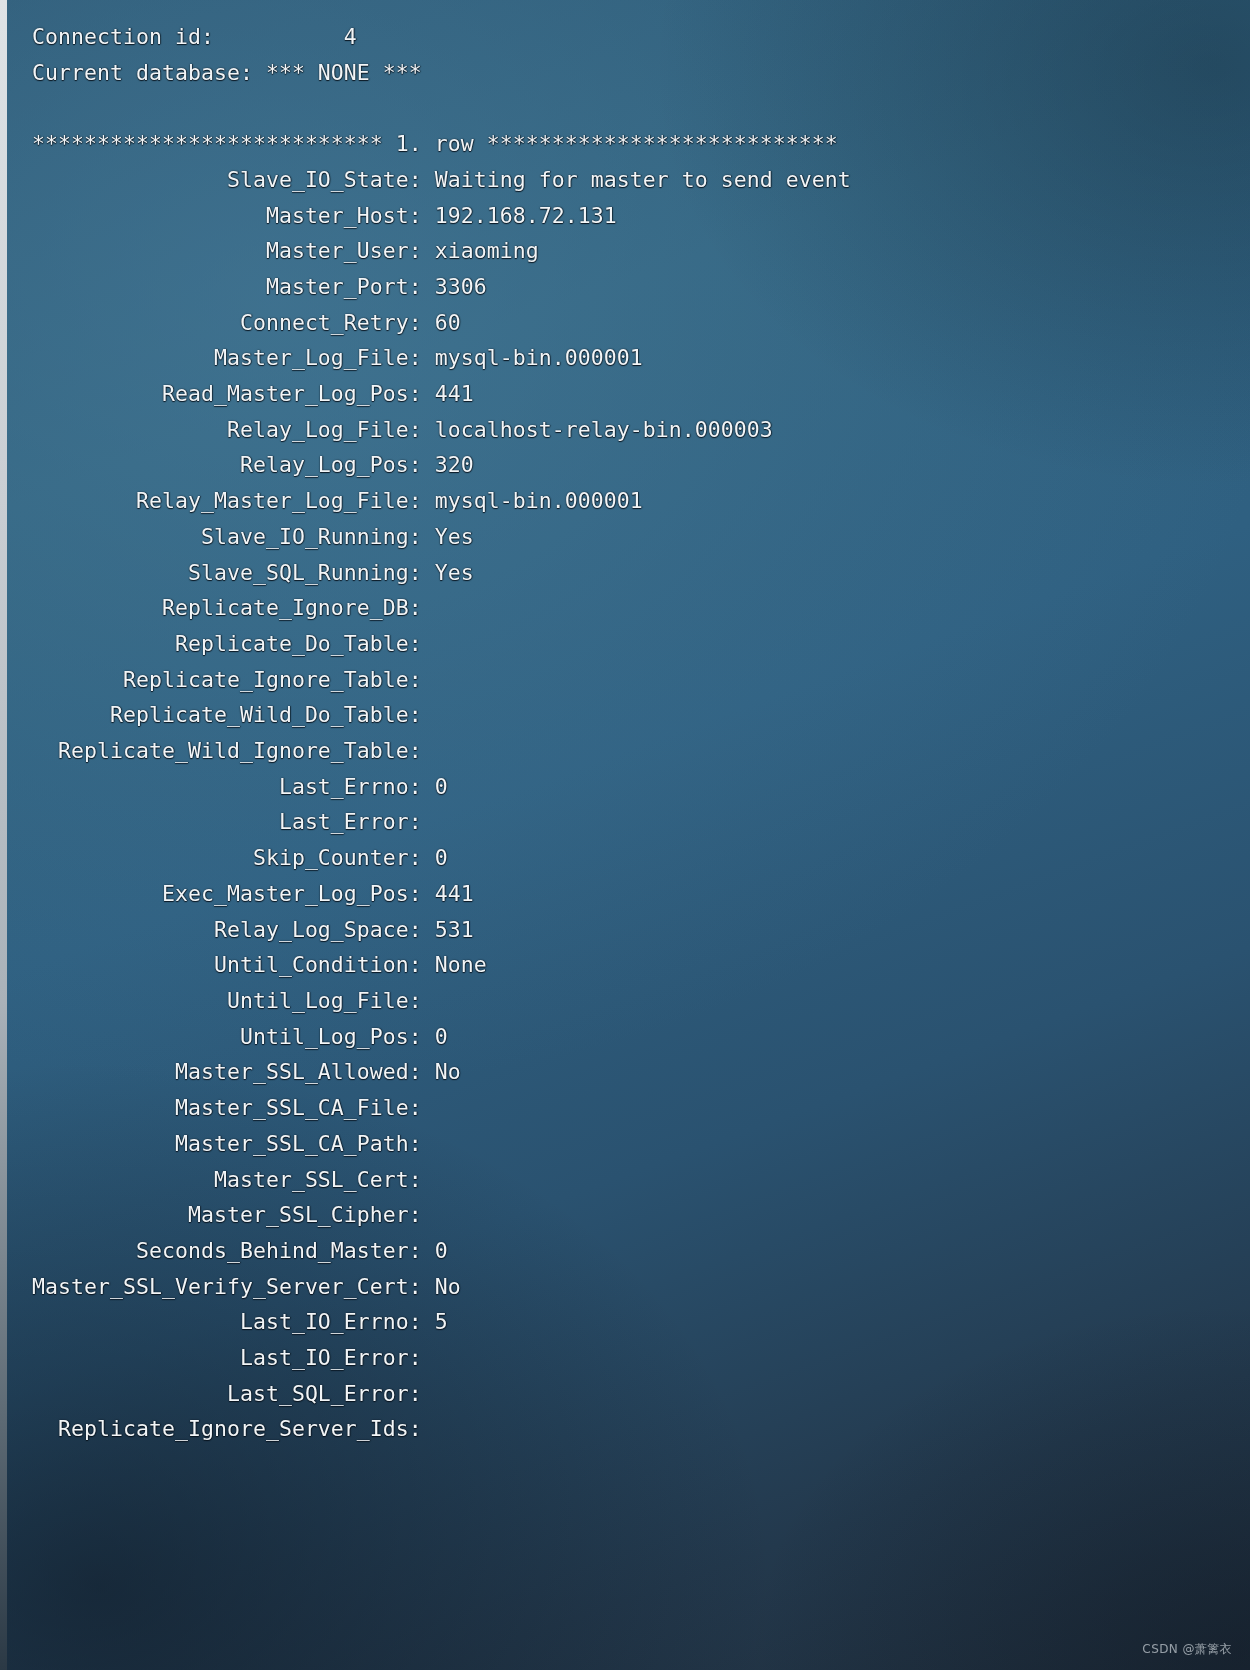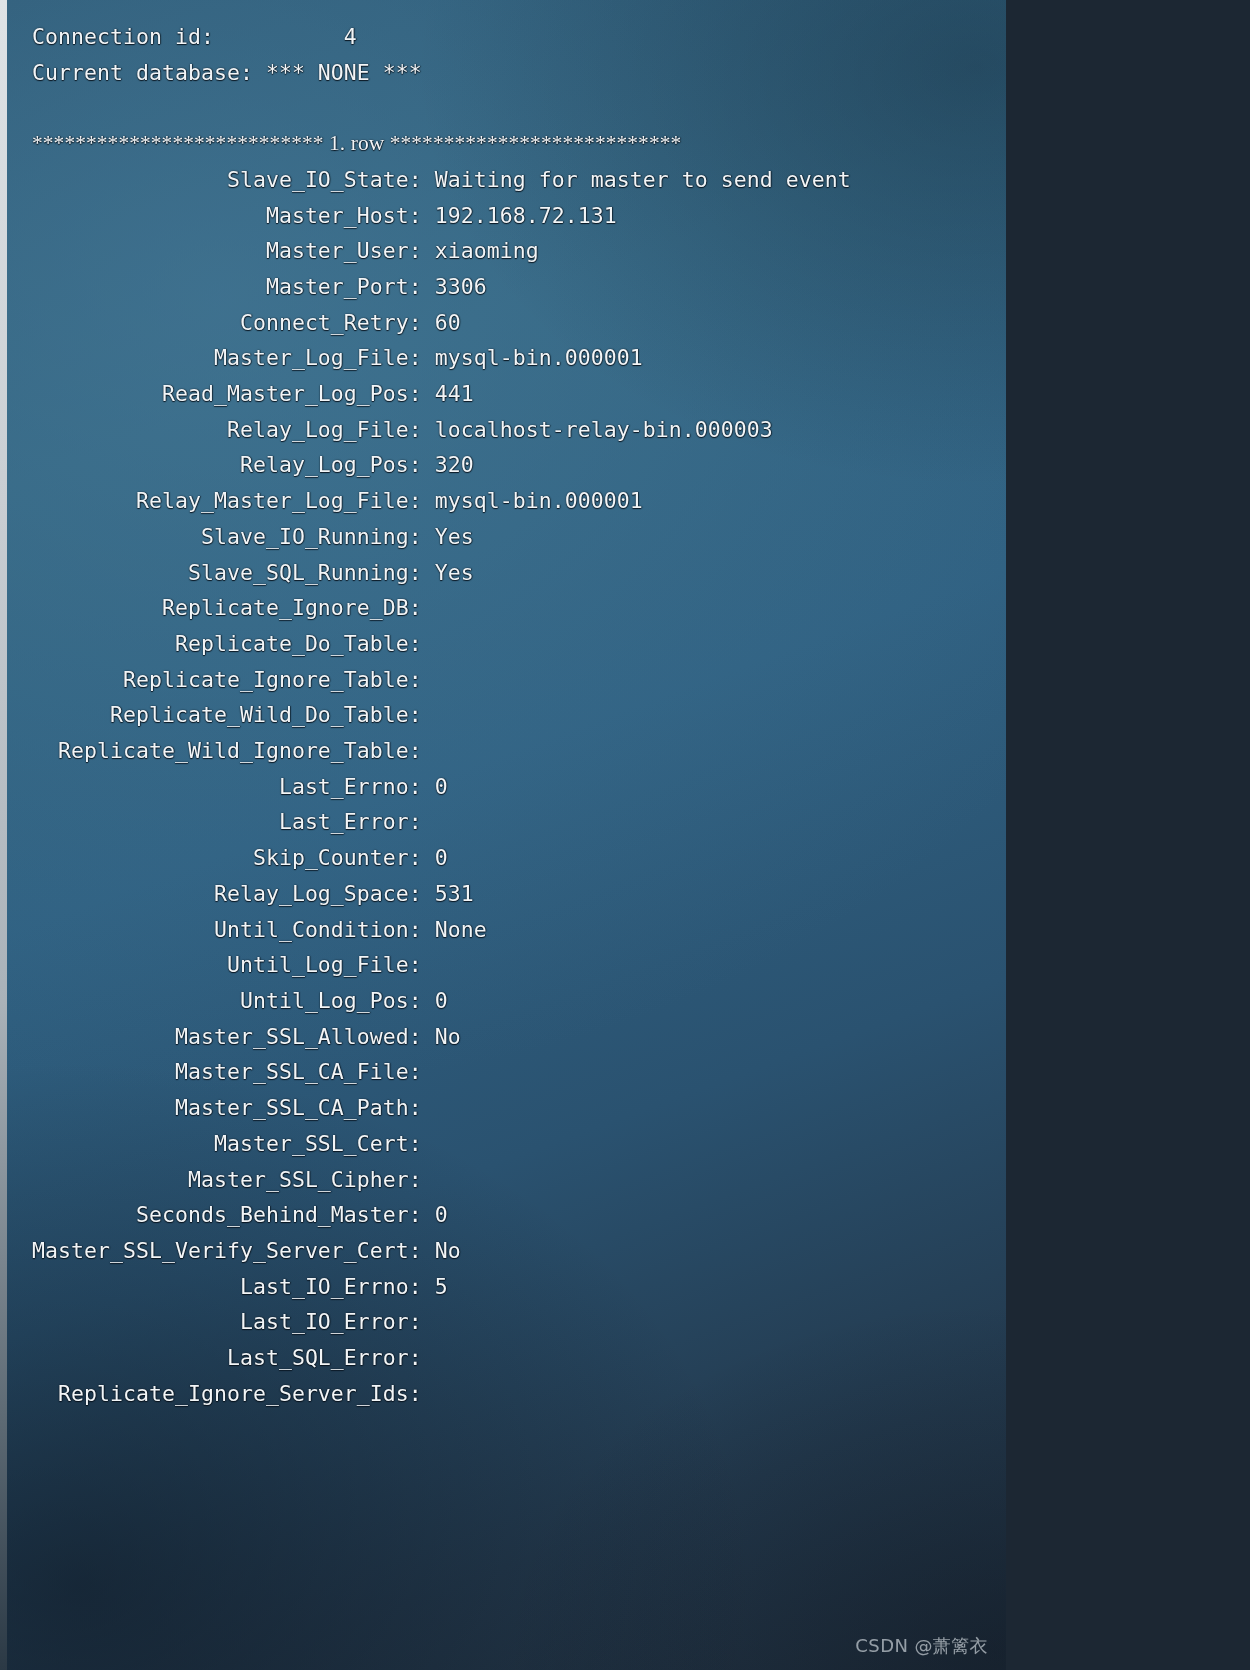--- a/index.html
+++ b/index.html
@@ -2,21 +2,21 @@
 <html><head>
 <meta charset="utf-8">
 <style>
   html, body {
     margin: 0;
     padding: 0;
     background: #1c2733;
   }
   #screen {
     position: relative;
-    width: 1006px;
+    width: 1250px;
     height: 1670px;
     overflow: hidden;
     background-color: #2f6081;
     background-image:
       radial-gradient(ellipse 1400px 1100px at 22% 18%, rgba(74,126,157,0.55) 0%, rgba(74,126,157,0.18) 45%, rgba(74,126,157,0) 72%),
       linear-gradient(160deg, #2c5874 0%, #31637f 24%, #2f6081 46%, #2a5270 66%, #23394d 86%, #1f2c3a 100%);
     font-family: "DejaVu Sans Mono", "Liberation Mono", monospace;
   }
   
   #screen::before {
@@ -53,29 +53,28 @@
     color: #f2f5f7;
     white-space: pre;
     text-shadow:
       0 1px 1px rgba(5,14,24,0.85),
       1px 0 1px rgba(5,14,24,0.55),
       0 0 2px rgba(0,0,0,0.45);
   }
   .line.blank { color: transparent; }
   .sep {
     letter-spacing: 0.05px;
-    font-family: Liberation Serif, serif;
   }
   #watermark {
     position: absolute;
     right: 18px;
     bottom: 12px;
     z-index: 6;
     font-family: "DejaVu Sans", "Liberation Sans", sans-serif;
-    font-size: 18px;
+    font-size: 12px;
     color: rgba(226,232,238,0.62);
     letter-spacing: 0.4px;
     white-space: pre;
   }
 </style>
 </head>
 <body>
 
 <div id="screen">
 
@@ -100,20 +99,21 @@
         <div class="line">             Slave_IO_Running: Yes</div>
         <div class="line">            Slave_SQL_Running: Yes</div>
         <div class="line">          Replicate_Ignore_DB:</div>
         <div class="line">           Replicate_Do_Table:</div>
         <div class="line">       Replicate_Ignore_Table:</div>
         <div class="line">      Replicate_Wild_Do_Table:</div>
         <div class="line">  Replicate_Wild_Ignore_Table:</div>
         <div class="line">                   Last_Errno: 0</div>
         <div class="line">                   Last_Error:</div>
         <div class="line">                 Skip_Counter: 0</div>
+        <div class="line">          Exec_Master_Log_Pos: 441</div>
         <div class="line">              Relay_Log_Space: 531</div>
         <div class="line">              Until_Condition: None</div>
         <div class="line">               Until_Log_File:</div>
         <div class="line">                Until_Log_Pos: 0</div>
         <div class="line">           Master_SSL_Allowed: No</div>
         <div class="line">           Master_SSL_CA_File:</div>
         <div class="line">           Master_SSL_CA_Path:</div>
         <div class="line">              Master_SSL_Cert:</div>
         <div class="line">            Master_SSL_Cipher:</div>
         <div class="line">        Seconds_Behind_Master: 0</div>

